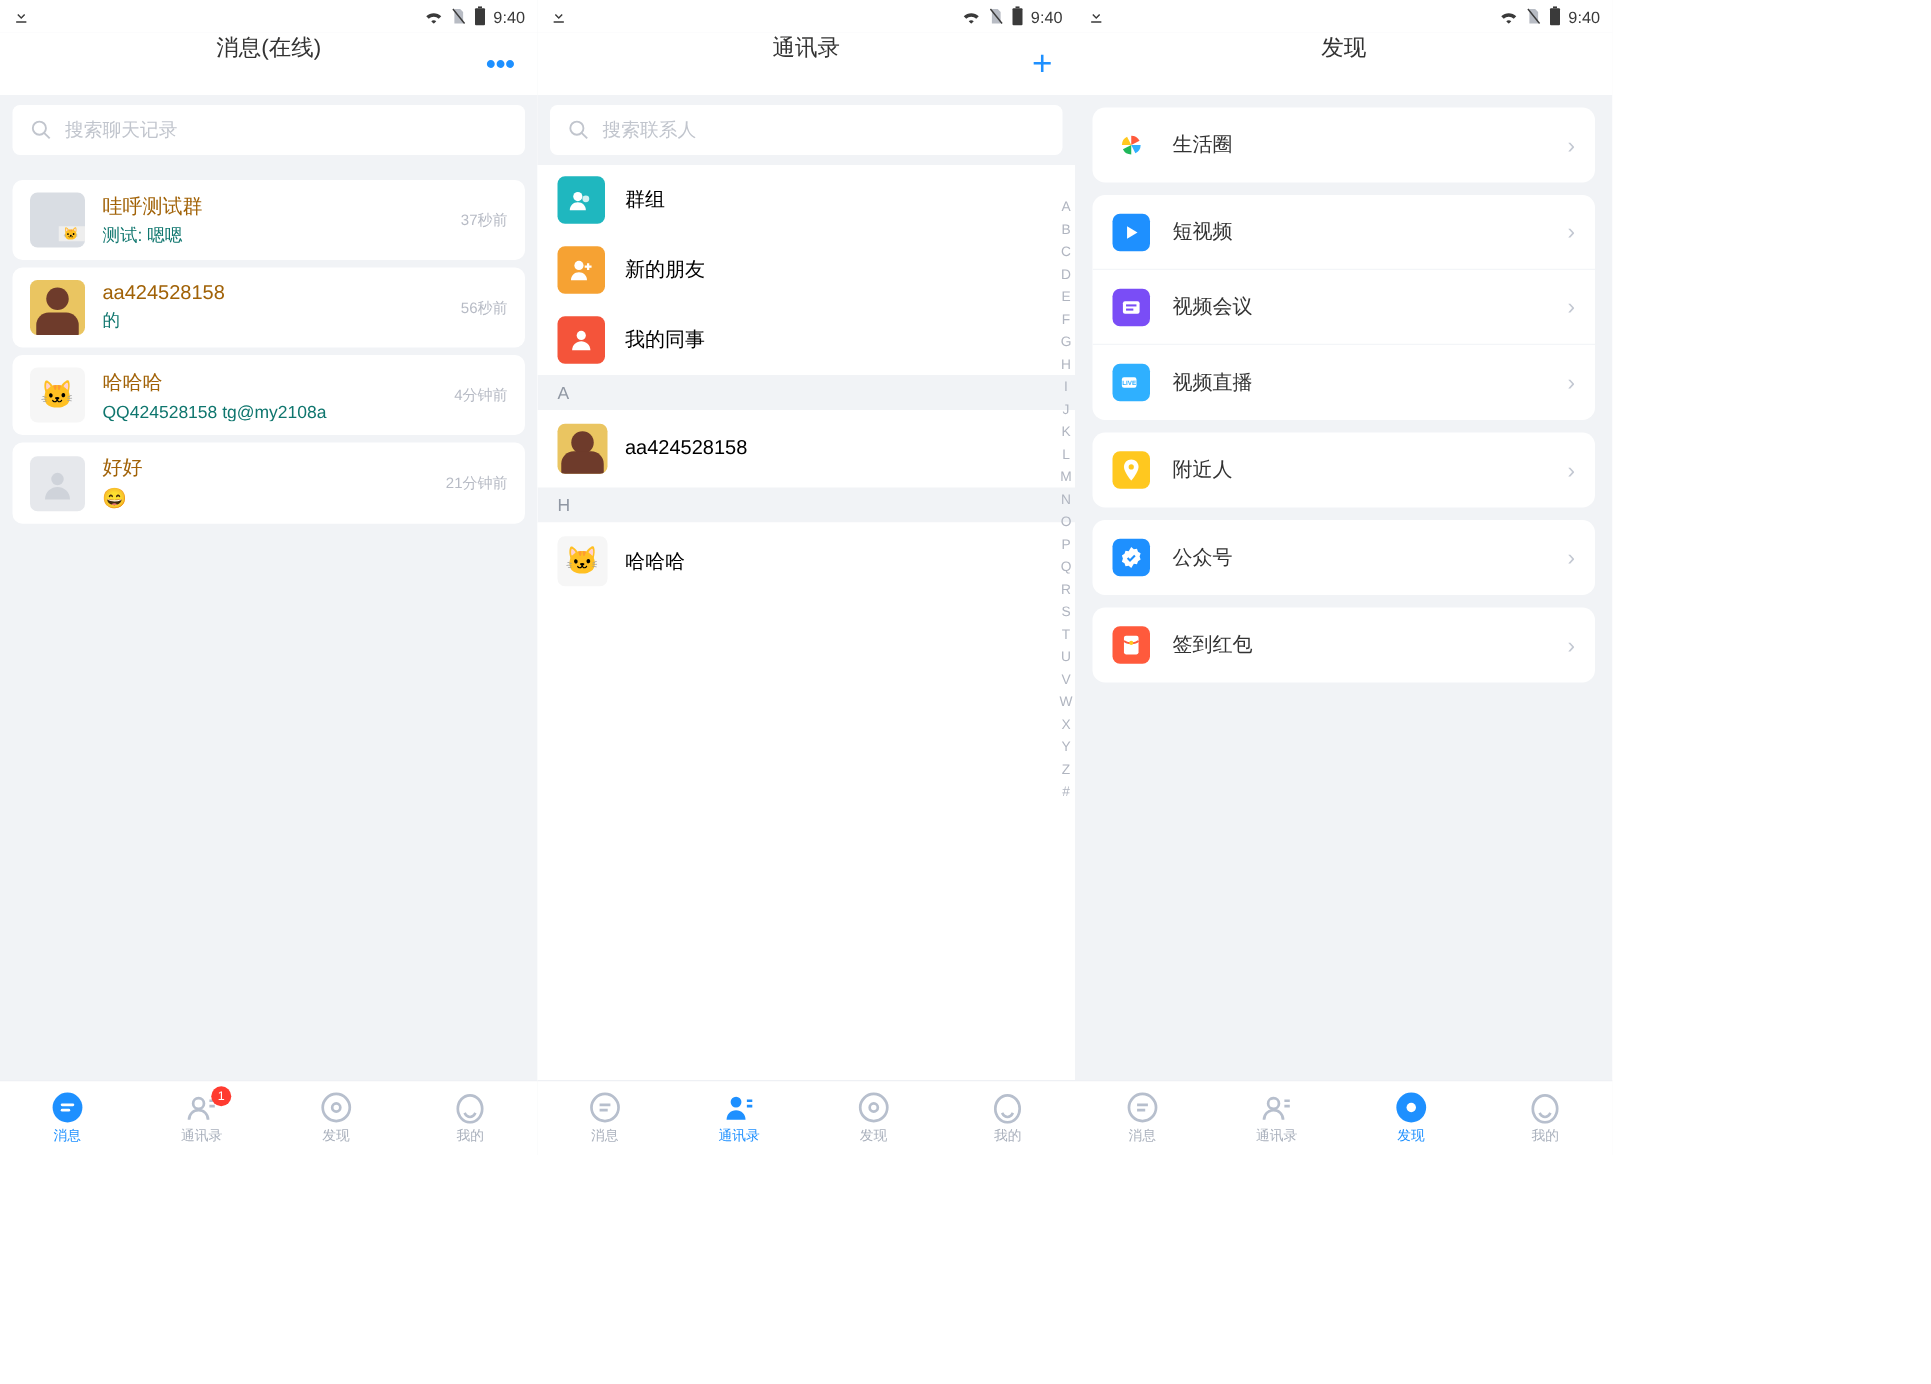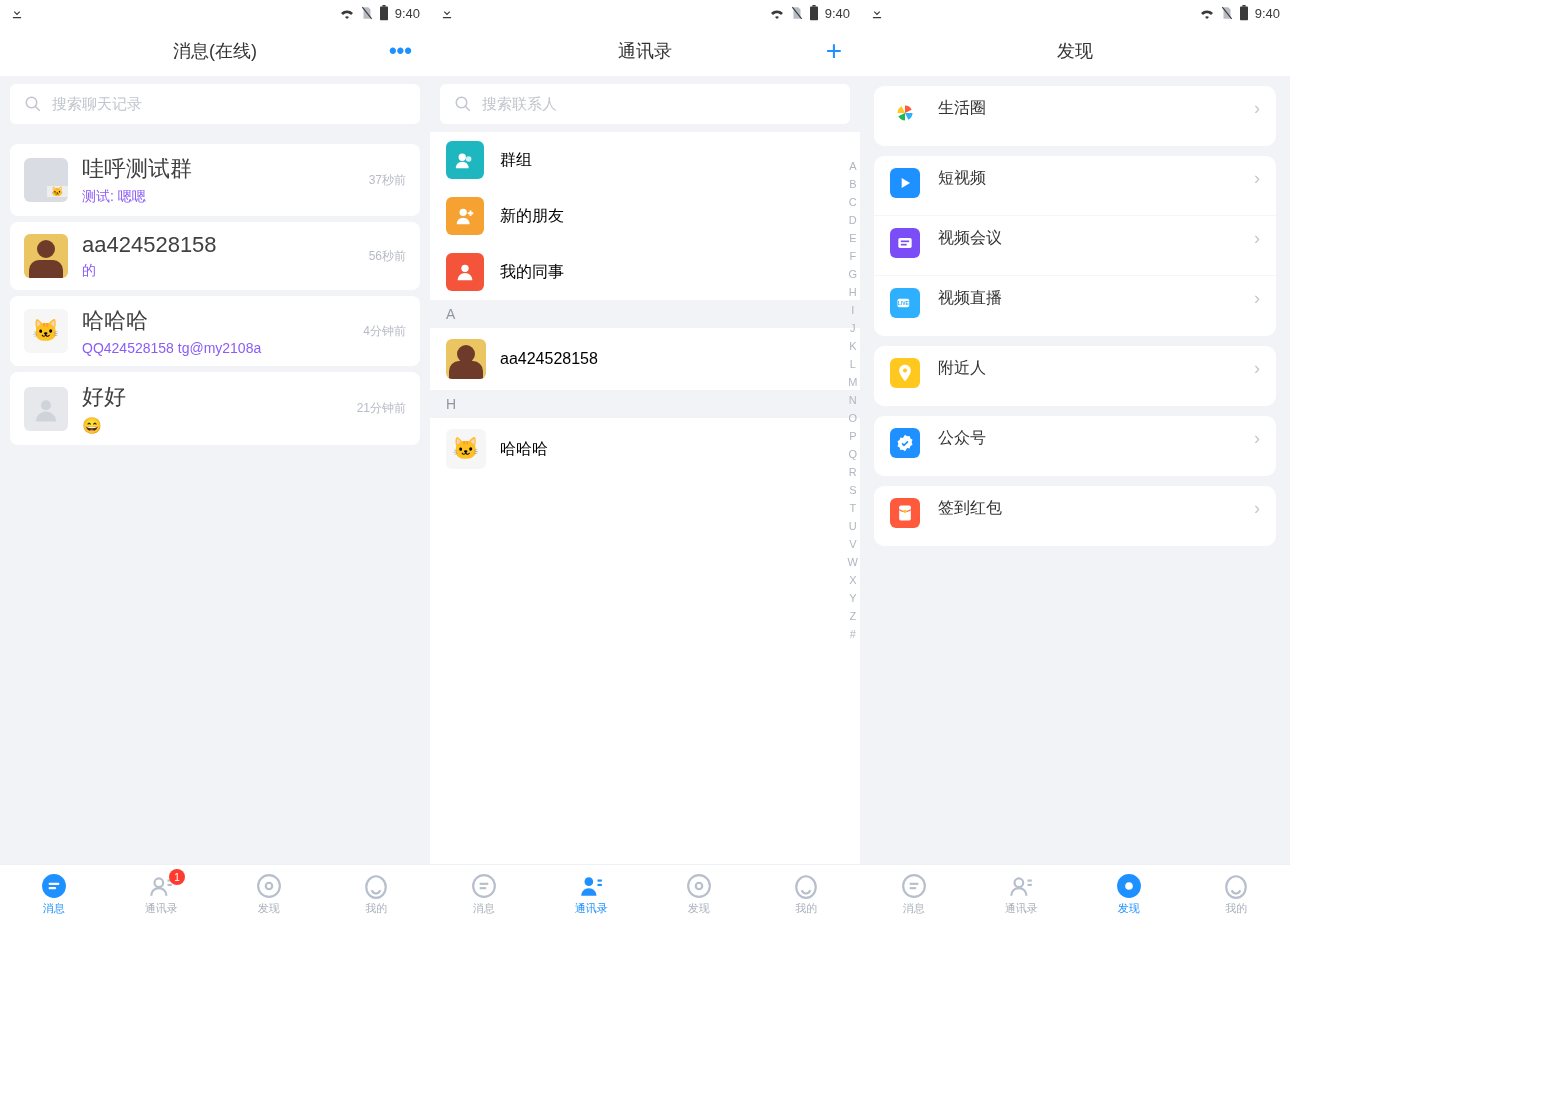--- a/index.html
+++ b/index.html
@@ -2,42 +2,42 @@
 <html><head>
 <meta charset="utf-8">
 <style>
 *{box-sizing:border-box;margin:0;padding:0;font-family:-apple-system,"PingFang SC","Microsoft YaHei",sans-serif}
 body{background:#fff;width:1290px;height:924px;display:flex;overflow:hidden}
 .screen{width:430px;height:924px;display:flex;flex-direction:column;background:#f1f3f6;position:relative}
 .status-bar{height:26px;background:#fff;display:flex;justify-content:space-between;align-items:center;padding:0 10px;font-size:13px;color:#3a3a3a}
 .status-left{display:flex;align-items:center}
 .status-right{display:flex;align-items:center;gap:6px}
 .download-icon{width:14px;height:14px}
-.header{height:50px;background:#fff;display:flex;align-items:center;justify-content:center;position:relative;font-size:18px;color:#333}
+.header{height:50px;background:#fff;display:flex;justify-content:center;position:relative;font-size:18px;color:#333}
 .header-right{position:absolute;right:18px;top:50%;transform:translateY(-50%);color:#1e90ff;font-size:22px;font-weight:bold;cursor:pointer}
 .search-bar{margin:8px 10px;height:40px;background:#fff;border-radius:6px;display:flex;align-items:center;padding:0 14px;color:#b8bcc4}
 .search-icon{width:18px;height:18px;margin-right:10px;flex:none}
 .search-ph{font-size:15px;color:#c1c5cd}
 .content{flex:1;overflow:hidden}
 .card{background:#fff;margin:6px 10px;border-radius:8px;padding:10px 14px;display:flex;align-items:center;min-height:60px;box-shadow:0 0 0 rgba(0,0,0,0)}
 .avatar{width:44px;height:44px;border-radius:6px;flex:none;margin-right:14px;background:#d9dde3;display:flex;align-items:center;justify-content:center}
 .avatar.group{display:grid;grid-template-columns:1fr 1fr;grid-template-rows:1fr 1fr;gap:1px;overflow:hidden}
 .avatar.group div{background:#e88f55}
 .avatar.group .g1{background:#6e2e2e}
 .avatar.group .g2{background:#f1d77e}
 .avatar.group .g3{background:#eee;display:flex;align-items:center;justify-content:center;font-size:10px}
 .avatar.boy{background:#eac561;position:relative;overflow:hidden}
 .avatar.boy::before{content:"";position:absolute;top:6px;left:50%;transform:translateX(-50%);width:18px;height:18px;border-radius:50%;background:#6e3b2b}
 .avatar.boy::after{content:"";position:absolute;bottom:-4px;left:50%;transform:translateX(-50%);width:34px;height:22px;border-radius:10px 10px 0 0;background:#6e3b2b}
 .avatar.cat{background:#f6f6f6;display:flex;align-items:center;justify-content:center;font-size:22px}
 .avatar.blank{background:#e6e8ec}
 .avatar.service{background:#1e90ff;border-radius:6px}
 .card-body{flex:1;min-width:0}
-.card-title{font-size:22px;color:#404040;margin-bottom:4px}
-.card-sub{font-size:14px;color:#8b5cf6;white-space:nowrap;overflow:hidden;text-overflow:ellipsis}
+.card-title{font-size:16px;color:#a16207;margin-bottom:4px}
+.card-sub{font-size:14px;color:#0f766e;white-space:nowrap;overflow:hidden;text-overflow:ellipsis}
 .card-time{font-size:12px;color:#b7bbc5;margin-left:8px}
 .service-row{background:#fff;margin:0 10px 8px;border-radius:8px;padding:16px 14px;display:flex;align-items:center;font-size:16px;color:#333}
 .service-row .avatar{width:36px;height:36px;border-radius:6px;margin-right:14px}
 .bottom-nav{height:60px;background:#fff;display:flex;border-top:1px solid #eef0f4}
 .nav-item{flex:1;display:flex;flex-direction:column;align-items:center;justify-content:center;gap:2px;cursor:pointer;position:relative}
 .nav-icon{width:26px;height:26px}
 .nav-label{font-size:11px;color:#a9b0bc}
 .nav-item.active .nav-label{color:#1e90ff}
 .badge{position:absolute;top:4px;right:28%;background:#ff3b30;color:#fff;font-size:10px;min-width:16px;height:16px;border-radius:8px;display:flex;align-items:center;justify-content:center;padding:0 4px}
 
@@ -45,21 +45,21 @@
 .menu-row{display:flex;align-items:center;height:56px;padding:0 16px;cursor:pointer}
 .menu-icon{width:38px;height:38px;border-radius:6px;margin-right:16px;display:flex;align-items:center;justify-content:center;flex:none}
 .menu-icon svg{width:22px;height:22px}
 .section-header{background:#f1f3f6;color:#9097a3;font-size:14px;padding:6px 16px}
 .contact-row{display:flex;align-items:center;height:62px;padding:0 16px;background:#fff;cursor:pointer}
 .contact-row .avatar{width:40px;height:40px}
 .index-bar{position:absolute;right:2px;top:160px;display:flex;flex-direction:column;gap:2px;font-size:11px;color:#b0b5c0}
 .index-bar span{height:16px;text-align:center}
 
 .d-group{margin:10px 14px;background:#fff;border-radius:10px;overflow:hidden}
-.d-row{display:flex;align-items:flex-start;height:60px;padding:12px 16px;cursor:pointer;border-bottom:1px solid #f3f5f8}
+.d-row{display:flex;align-items:center;height:60px;padding:0 16px;cursor:pointer;border-bottom:1px solid #f3f5f8}
 .d-row:last-child{border-bottom:none}
 .d-icon{width:30px;height:30px;border-radius:6px;margin-right:18px;display:flex;align-items:center;justify-content:center;flex:none}
 .d-icon svg{width:20px;height:20px}
 .d-label{flex:1;font-size:16px;color:#333}
 .chevron{color:#c3c8d2;font-size:18px}
 .emoji{font-size:16px}
 svg{display:block}
 </style>
 </head>
 <body>

